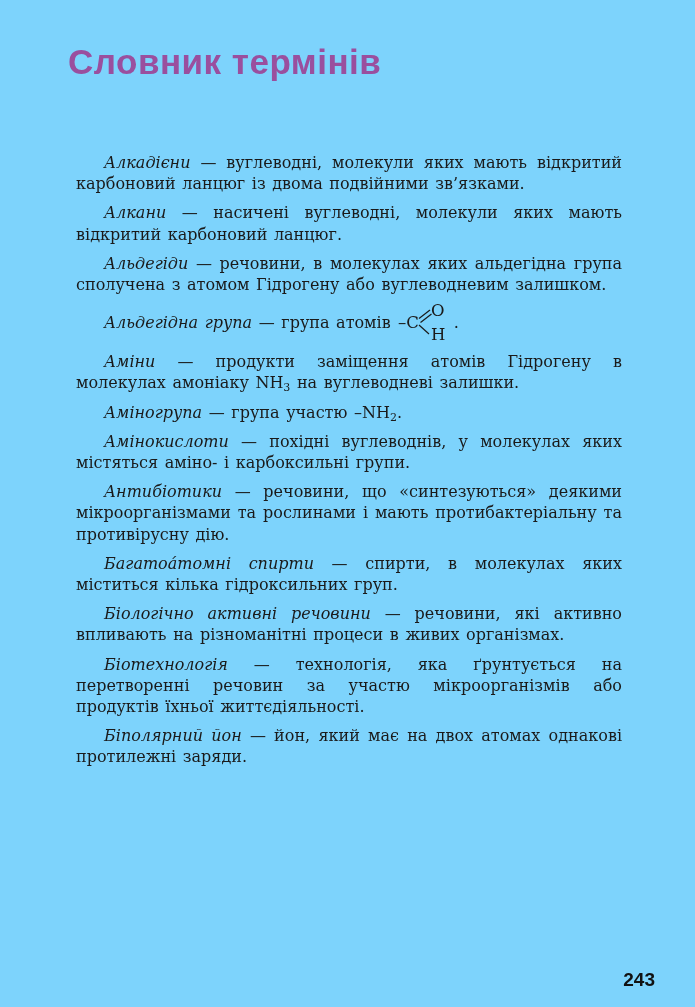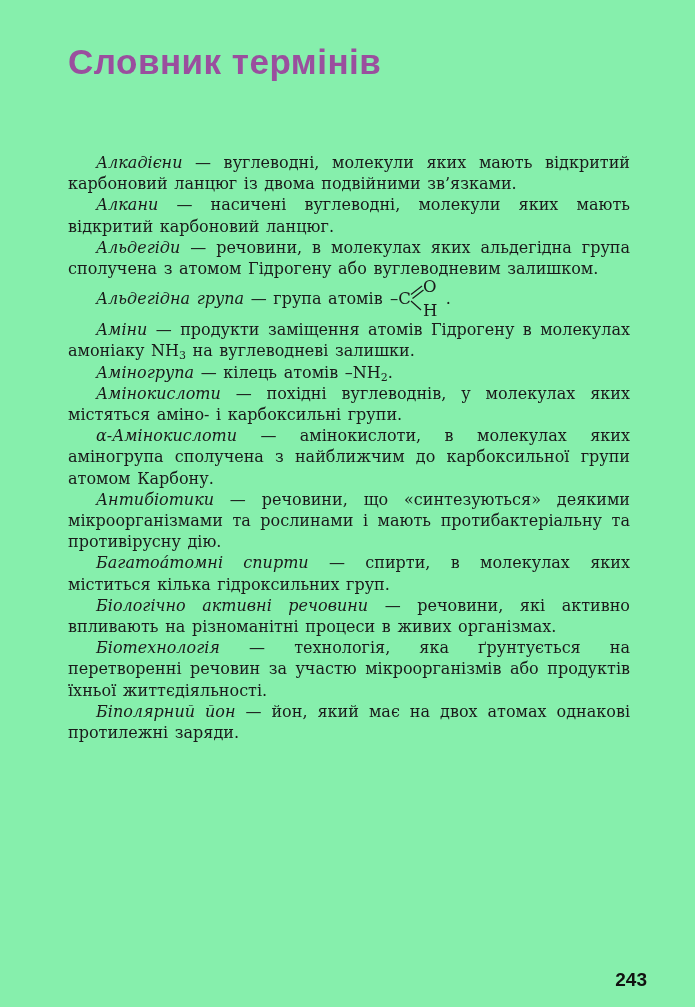--- a/index.html
+++ b/index.html
@@ -15,21 +15,21 @@
   }
   .title {
     font-family: "Liberation Sans", sans-serif;
     font-weight: bold;
     font-size: 35px;
     line-height: 40px;
     letter-spacing: 0.5px;
     margin: 0 0 70px 0;
   }
   .entries p.entry {
-    margin: 0;
+    margin: 8px;
     text-indent: 28px;
     text-align: justify;
     font-size: 16px;
     line-height: 21.2px;
     color: #1a1a1a;
     word-spacing: 1.5px;
   }
   .entries .term { font-style: italic; }
   .entries sub {
     font-size: 11px;
@@ -37,49 +37,48 @@
     vertical-align: -3px;
   }
   .chem-svg {
     vertical-align: middle;
     margin: 0 1px;
     position: relative;
     top: -1px;
   }
   .pagenum {
     position: absolute;
-    right: 48px;
+    right: 40px;
     bottom: 16px;
     font-family: "Liberation Sans", sans-serif;
     font-weight: bold;
     font-size: 19px;
     color: #111111;
   }
 </style>
 </head>
 <body>
 
-<div class="page" style="background: #86efac;">
+<div class="page" style="background: #7dd3fc;">
   <h1 class="title" style="color: rgb(154, 79, 158);">Словник термінів</h1>
   <div class="entries">
       <p class="entry"><span class="term">Алкадієни</span><span> — вуглеводні, молекули яких мають відкритий карбоновий ланцюг із двома подвійними зв’язками.</span></p>
       <p class="entry"><span class="term">Алкани</span><span> — насичені вуглеводні, молекули яких мають відкритий карбоновий ланцюг.</span></p>
       <p class="entry"><span class="term">Альдегіди</span><span> — речовини, в молекулах яких альдегідна група сполучена з атомом Гідрогену або вуглеводневим залишком.</span></p>
       <p class="entry"><span class="term">Альдегідна група</span><span> — група атомів </span><svg width="48" height="40" viewBox="0 0 48 40" class="chem-svg">
           <text x="0" y="26" font-family="DejaVu Serif, serif" font-size="16.5" fill="#1a1a1a">–C</text>
           <text x="33" y="14" font-family="DejaVu Serif, serif" font-size="16.5" fill="#1a1a1a">O</text>
           <text x="33" y="38" font-family="DejaVu Serif, serif" font-size="16.5" fill="#1a1a1a">H</text>
           <line x1="21" y1="16.5" x2="32" y2="8" stroke="#1a1a1a" stroke-width="1.2"></line>
           <line x1="22.5" y1="20.5" x2="33.5" y2="12" stroke="#1a1a1a" stroke-width="1.2"></line>
           <line x1="21" y1="23" x2="31" y2="32" stroke="#1a1a1a" stroke-width="1.2"></line>
         </svg><span> .</span></p>
       <p class="entry"><span class="term">Аміни</span><span> — продукти заміщення атомів Гідрогену в молекулах амоніаку NH</span><sub>3</sub><span> на вуглеводневі залишки.</span></p>
-      <p class="entry"><span class="term">Аміногрупа</span><span> — кілець атомів –NH</span><sub>2</sub><span>.</span></p>
+      <p class="entry"><span class="term">Аміногрупа</span><span> — група участю –NH</span><sub>2</sub><span>.</span></p>
       <p class="entry"><span class="term">Амінокислоти</span><span> — похідні вуглеводнів, у молекулах яких містяться аміно- і карбоксильні групи.</span></p>
-      <p class="entry"><span class="term">α-Амінокислоти</span><span> — амінокислоти, в молекулах яких аміногрупа сполучена з найближчим до карбоксильної групи атомом Карбону.</span></p>
       <p class="entry"><span class="term">Антибіотики</span><span> — речовини, що «синтезуються» деякими мікроорганізмами та рослинами і мають протибактеріальну та противірусну дію.</span></p>
       <p class="entry"><span class="term">Багатоа́томні спирти</span><span> — спирти, в молекулах яких міститься кілька гідроксильних груп.</span></p>
       <p class="entry"><span class="term">Біологічно активні речовини</span><span> — речовини, які активно впливають на різноманітні процеси в живих організмах.</span></p>
       <p class="entry"><span class="term">Біотехнологія</span><span> — технологія, яка ґрунтується на перетворенні речовин за участю мікроорганізмів або продуктів їхньої життєдіяльності.</span></p>
       <p class="entry"><span class="term">Біполярний йон</span><span> — йон, який має на двох атомах однакові протилежні заряди.</span></p>
     </div>
   <div class="pagenum">243</div>
 </div>
 
 </body></html>

